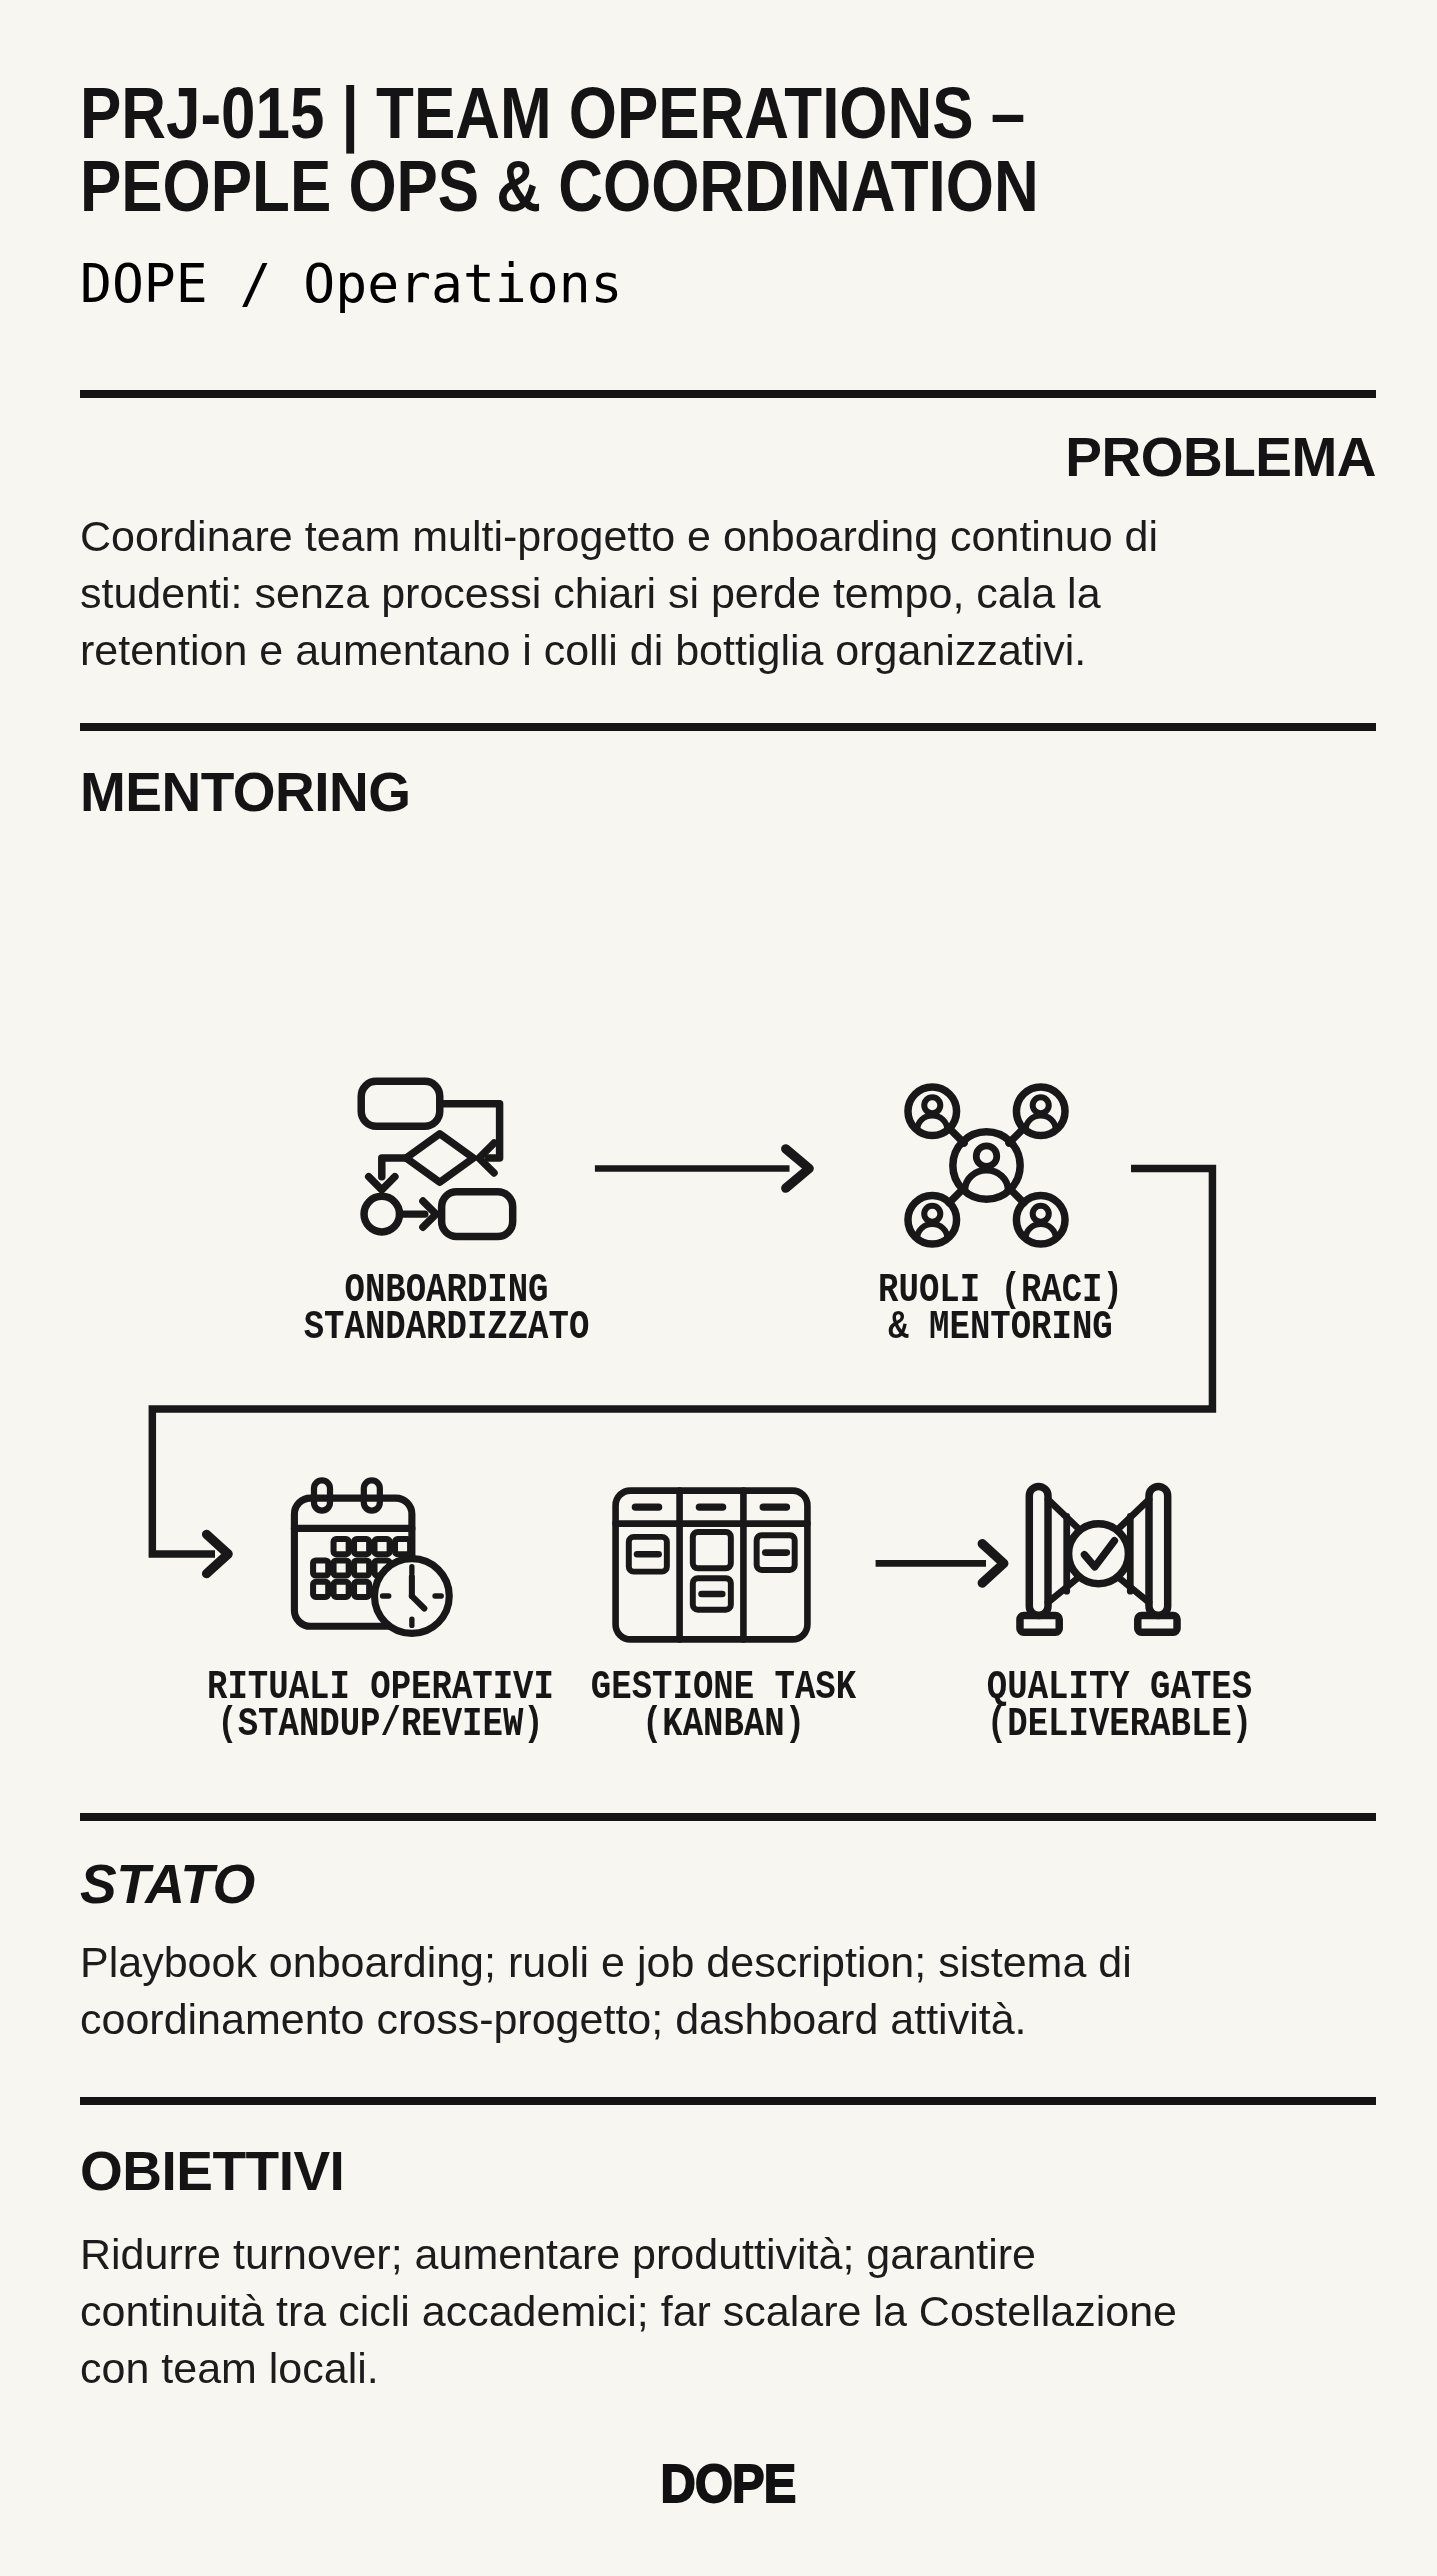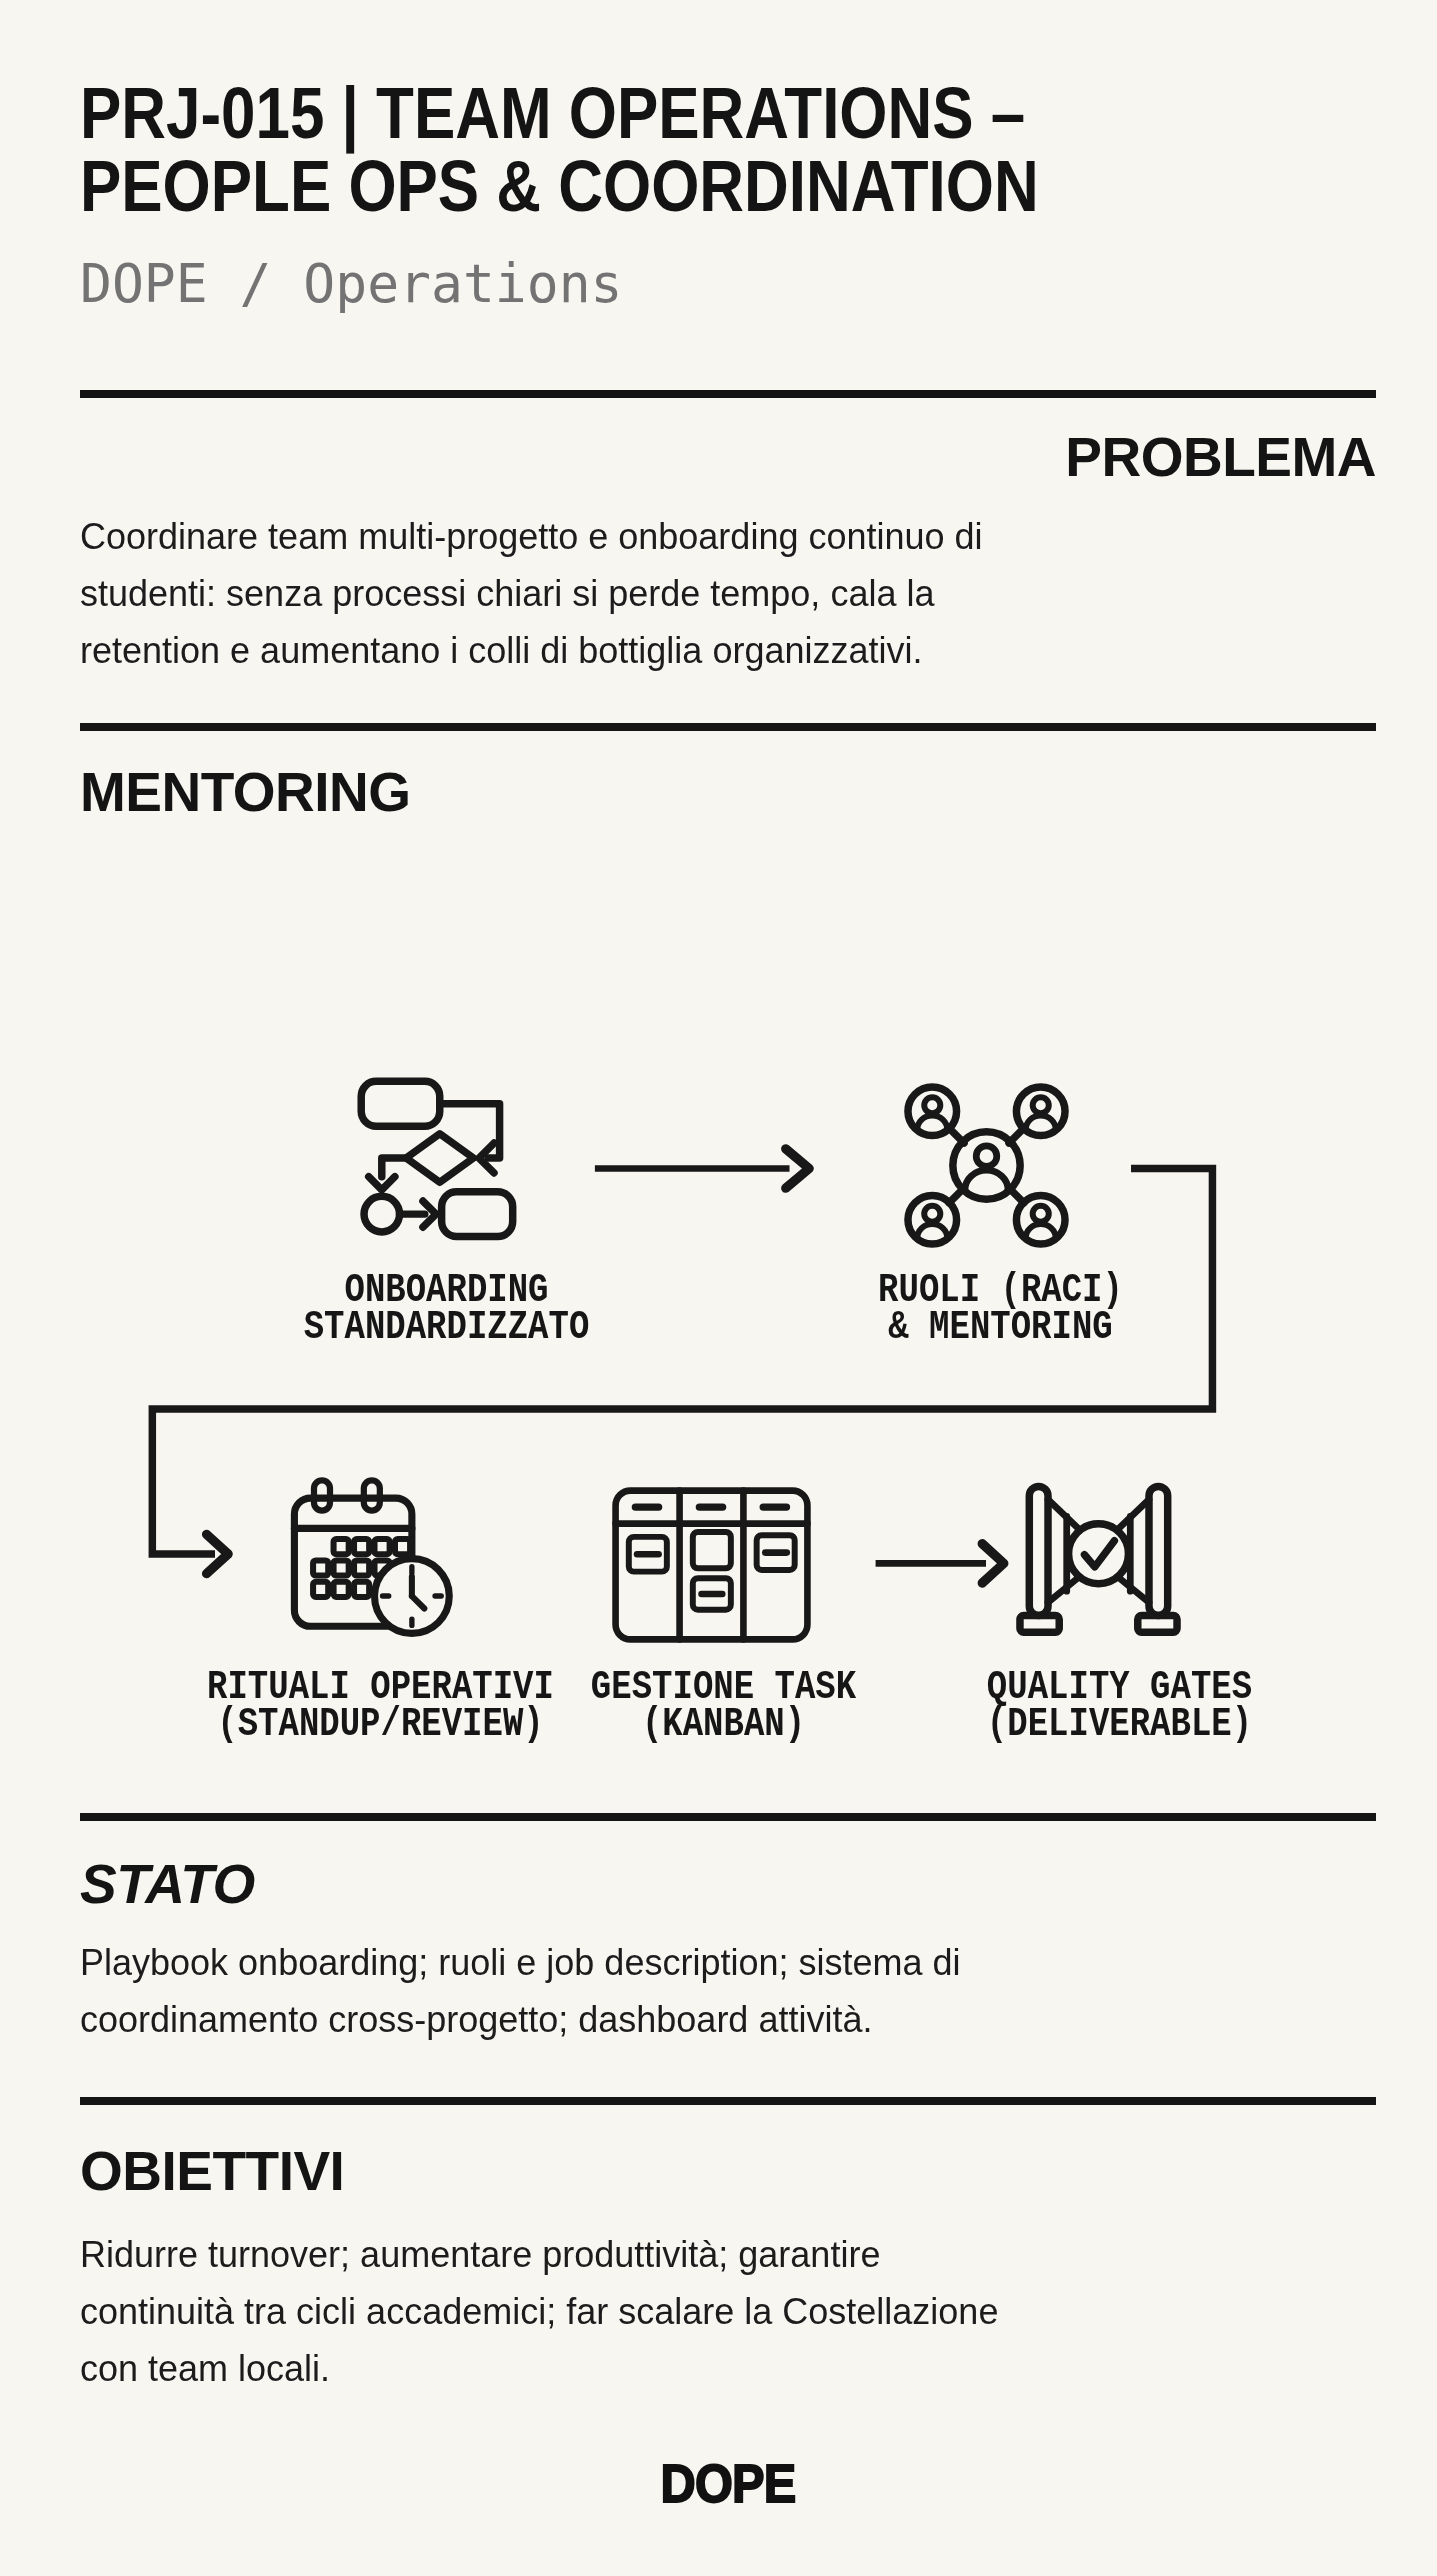--- a/index.html
+++ b/index.html
@@ -10,29 +10,29 @@
   }
   .abs { position:absolute; left:80px; width:1296px; }
 
   .title {
     top:77px; margin:0; font-weight:700; font-size:72px; line-height:73px;
     letter-spacing:0; white-space:pre-line; width:1685px;
     transform:scaleX(.86); transform-origin:0 0; color:#141414;
   }
   .subtitle {
     top:256px; font-family:"DejaVu Sans Mono", monospace;
-    font-size:53px; line-height:56px; color:#737373;
+    font-size:53px; line-height:56px; color:#000000;
   }
   .rule { height:7.5px; background:#141414; }
   .r1 { top:390px; } .r2 { top:723px; } .r3 { top:1813px; } .r4 { top:2097px; }
 
   .h2 { margin:0; font-weight:700; font-size:55px; line-height:55px; letter-spacing:-0.5px; color:#141414; }
   .h-problema { top:430px;text-align:right; } .h-soluzione { top:765px; } .h-stato { top:1857px;font-style:italic; } .h-obiettivi { top:2144px; }
 
-  .body { margin:0; font-size:36px; line-height:57px; letter-spacing:0; white-space:pre-line; color:#1c1c1c; }
+  .body { margin:0; font-size:43px; line-height:57px; letter-spacing:0; white-space:pre-line; color:#1c1c1c; }
   .p-problema { top:508px; } .p-soluzione { top:846px; } .p-stato { top:1934px; } .p-obiettivi { top:2226px; }
 
   .diagram { position:absolute; left:69px; top:1016px; width:1296px; height:800px;font-family:Liberation Mono, monospace; }
   .connectors { position:absolute; left:0; top:0; width:1296px; height:800px; }
   .icon { position:absolute; }
   .icon svg { width:100%; height:100%; display:block; }
   .i-flow   { left:281px;  top:56px;  width:187px; height:187px; }
   .i-raci   { left:824px;  top:56px;  width:187px; height:187px; }
   .i-cal    { left:212px;  top:459px; width:187px; height:178px; }
   .i-kanban { left:535px;  top:465px; width:215px; height:168px; }

